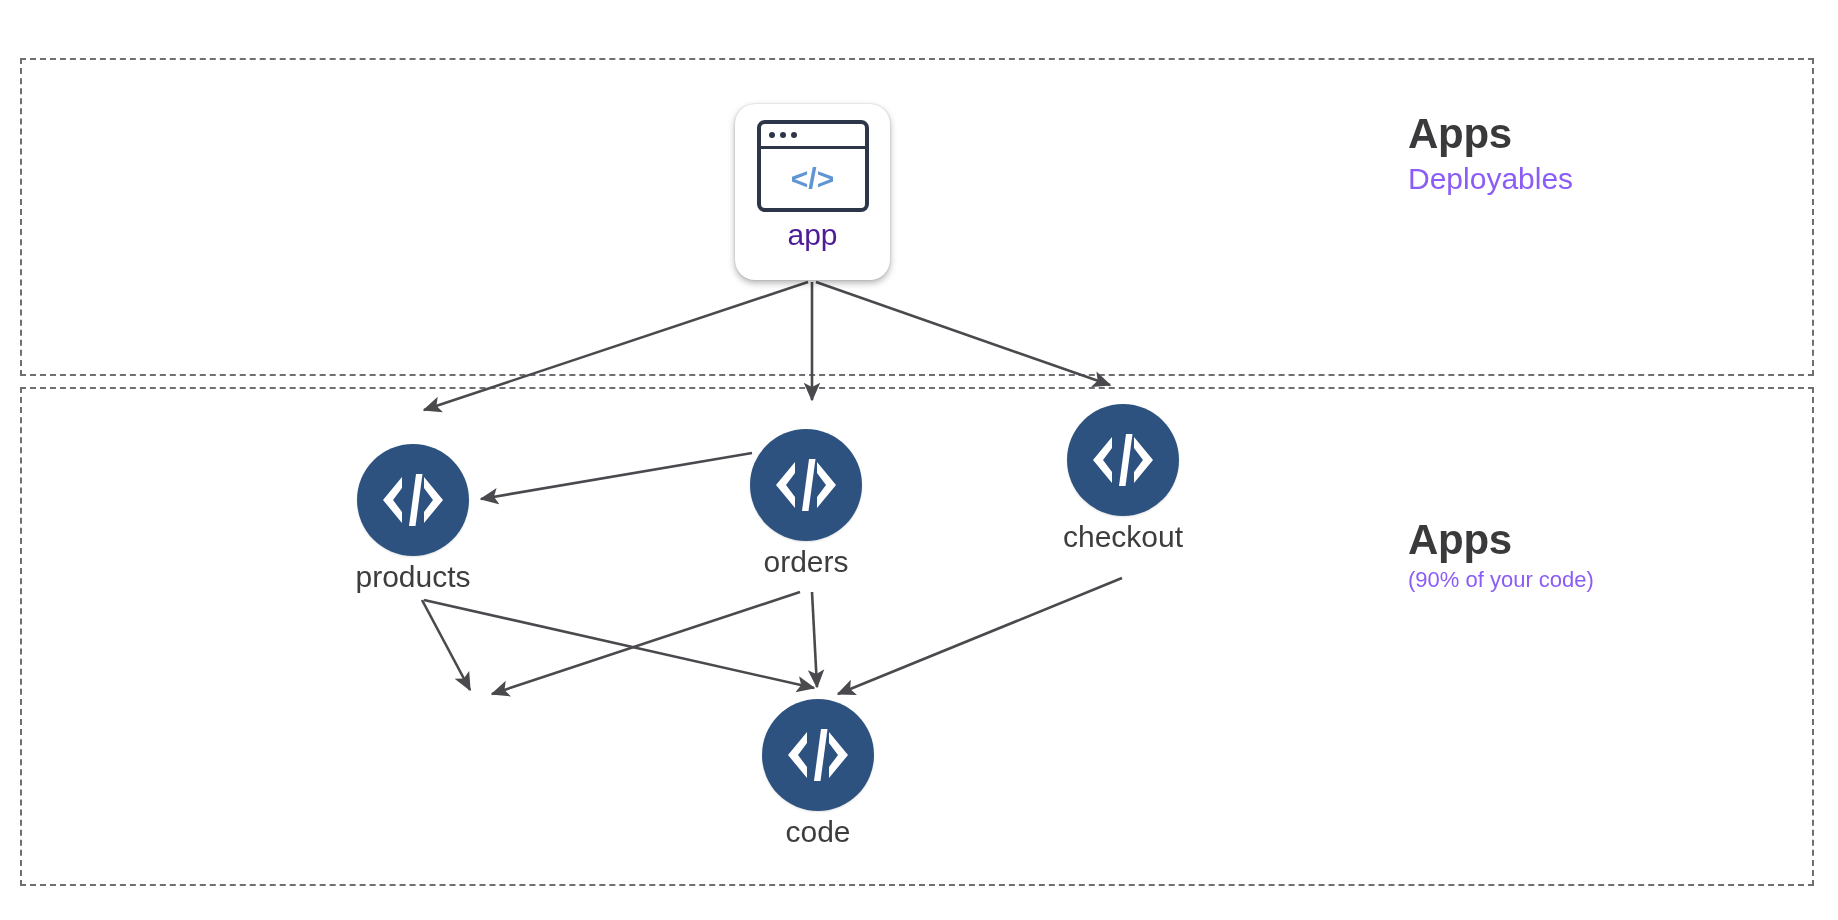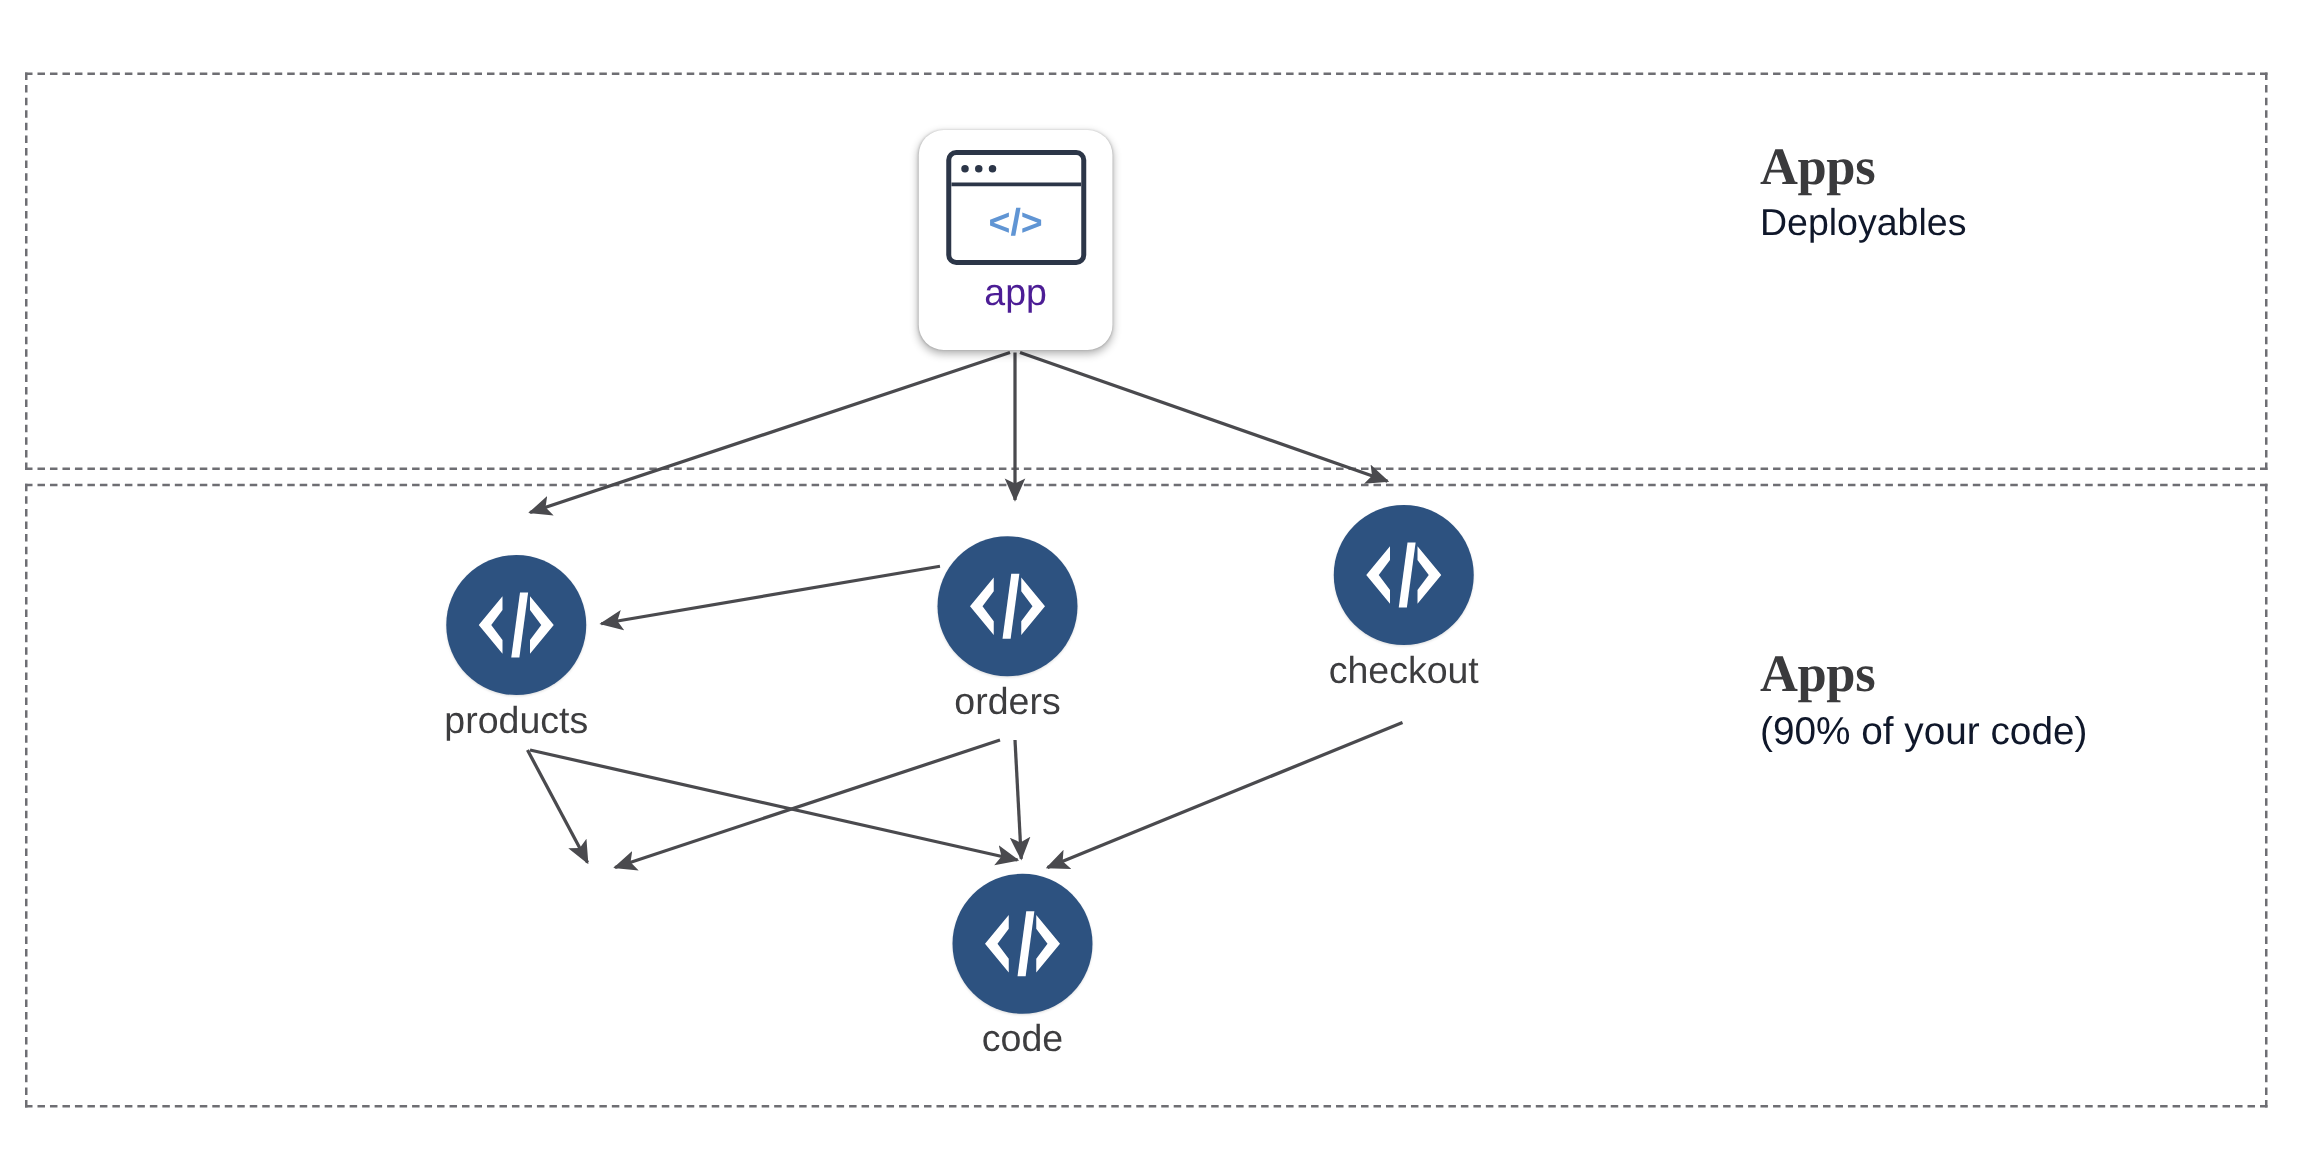--- a/index.html
+++ b/index.html
@@ -31,30 +31,29 @@
   #libs-box  { left: 20px; top: 387px; width: 1794px; height: 499px; }
 
   
   .caption { position: absolute; color: #3c3c3e; }
   .caption .title {
     font-size: 42px;
     font-weight: bold;
     letter-spacing: -0.3px;
     line-height: 1.05;
     color: #3a3a3c;
-    font-family: Liberation Serif, serif;
   }
   .caption .subtitle {
     font-size: 30px;
     font-weight: normal;
     line-height: 1.25;
-    color: #0f172a;
+    color: #8b5cf6;
     margin-top: 4px;
   }
-  .caption .subtitle.small { font-size: 31px; text-align: center; }
+  .caption .subtitle.small { font-size: 22px; text-align: center; }
   #caption-apps { left: 1408px; top: 112px; }
   #caption-libs { left: 1408px; top: 518px; }
 
   
   #edges {
     position: absolute;
     left: 0; top: 0;
     width: 1838px; height: 920px;
     pointer-events: none;
   }

